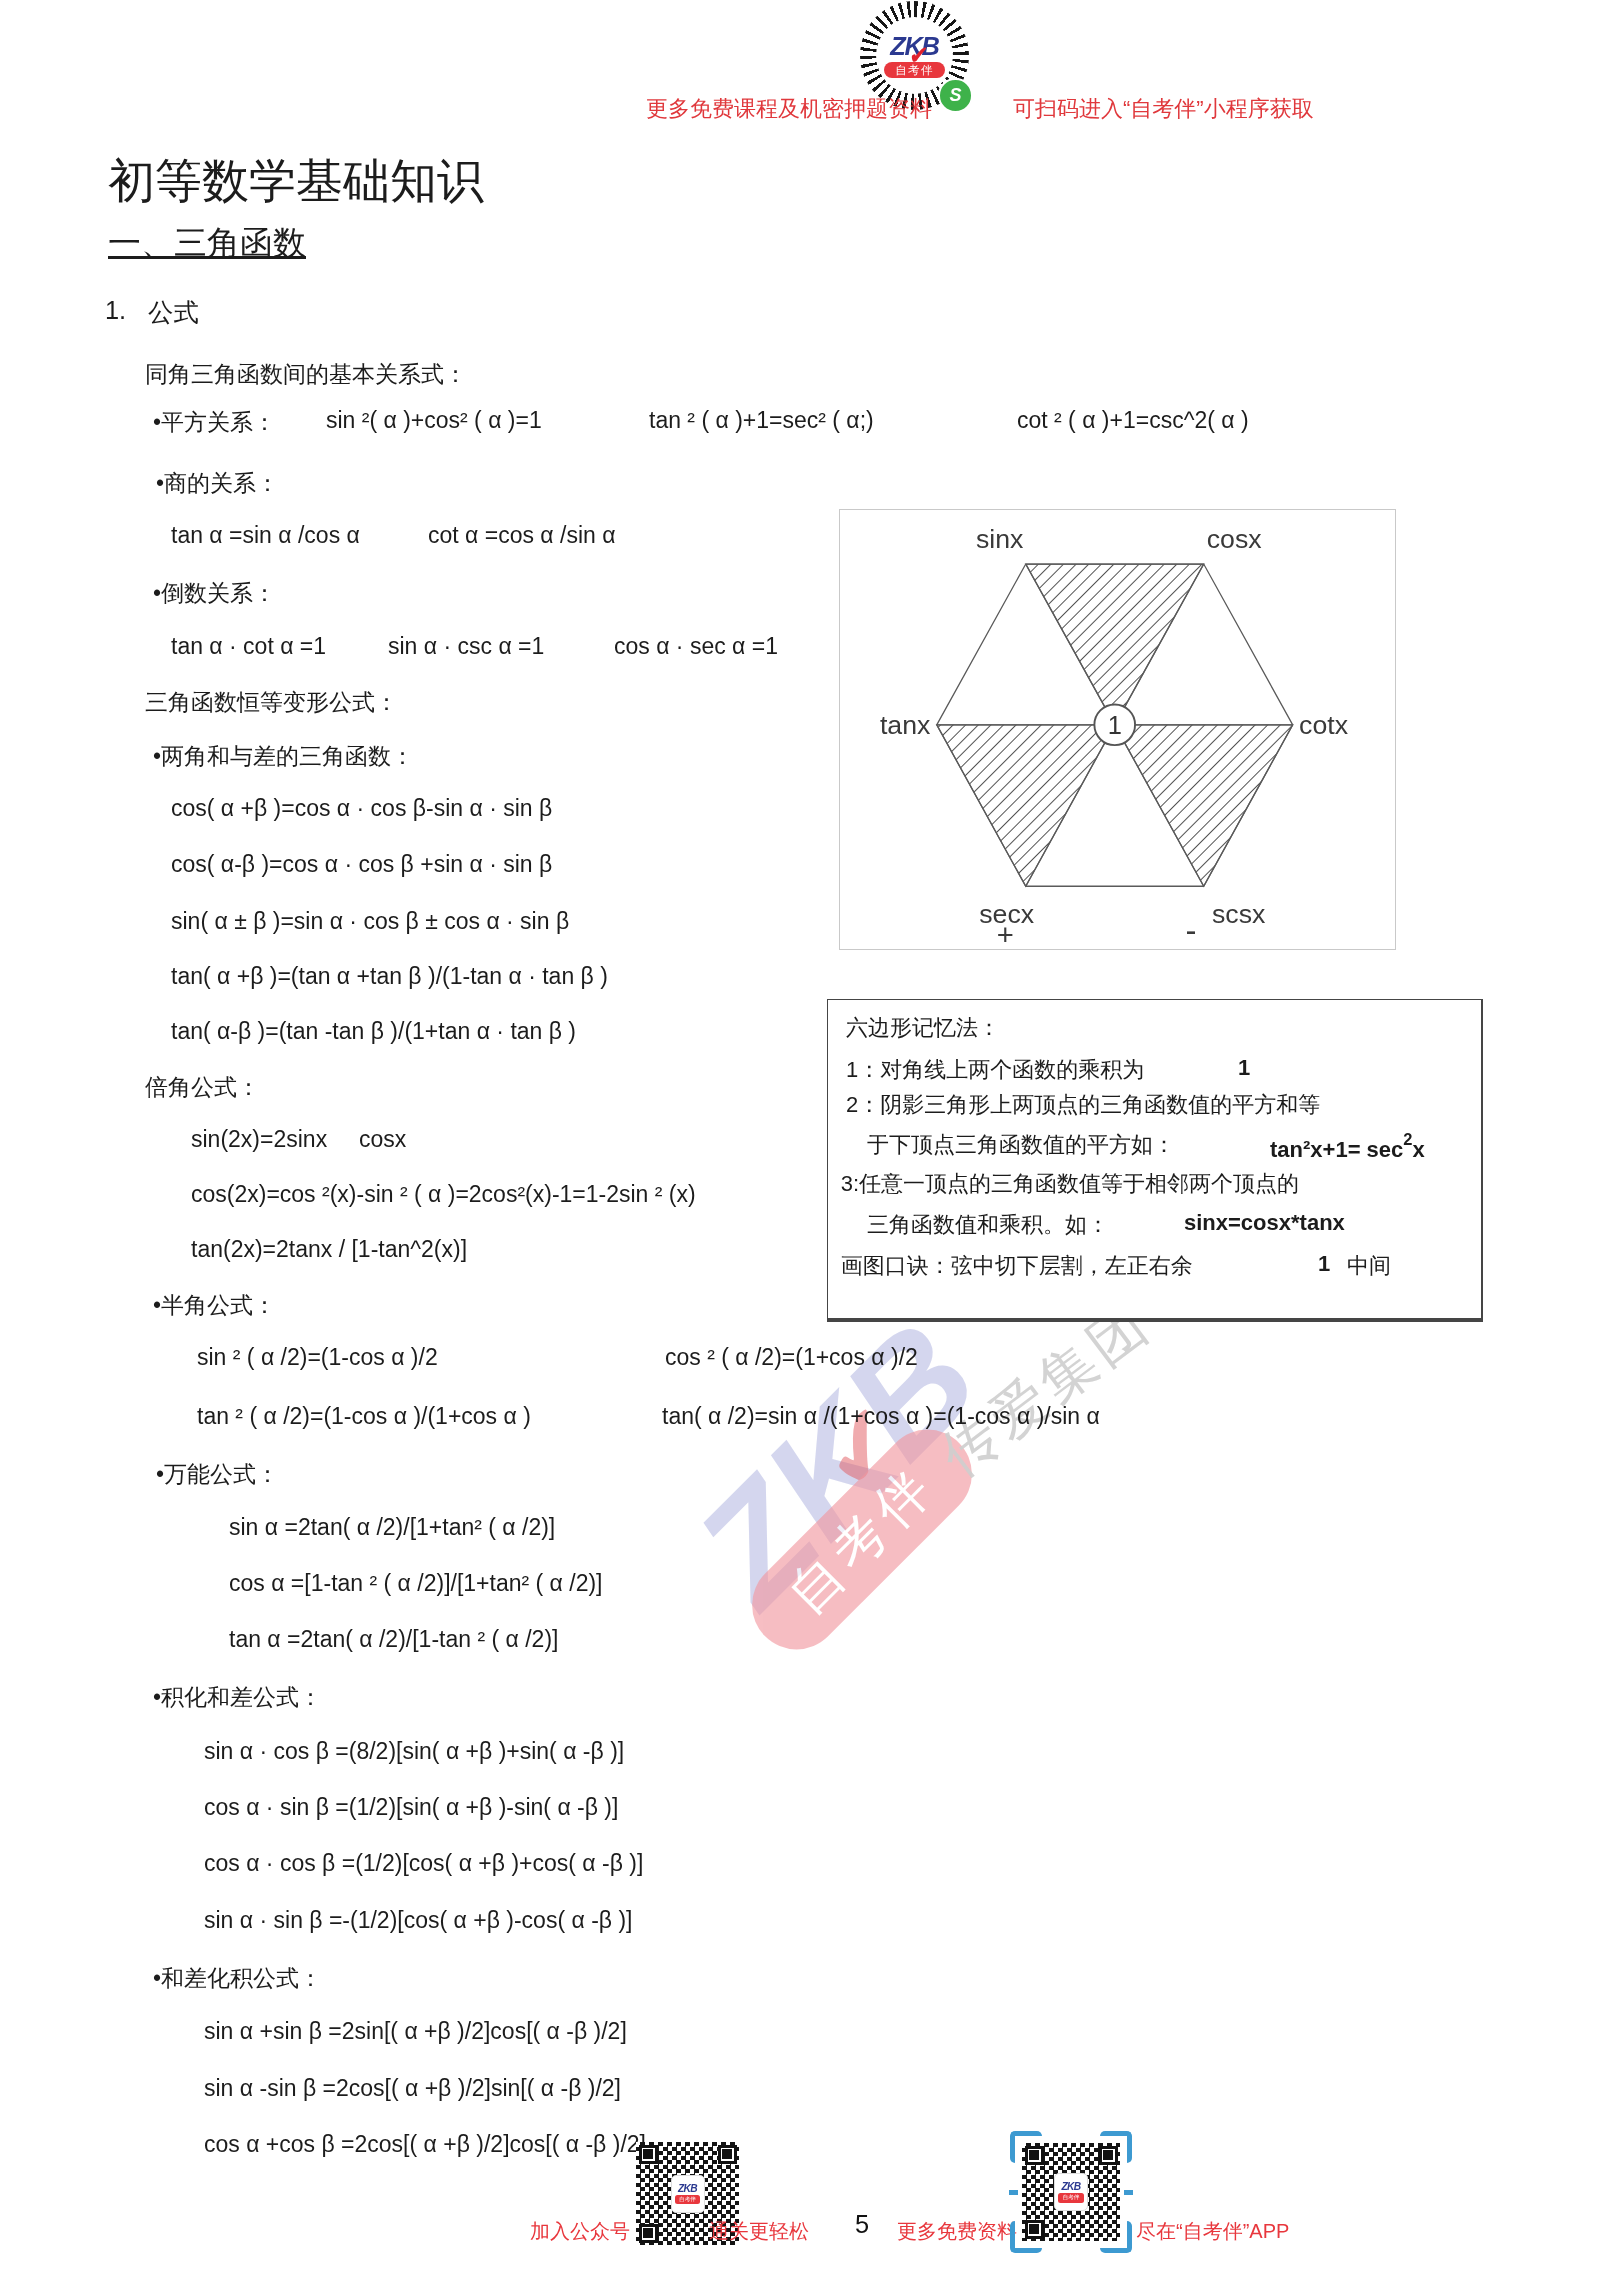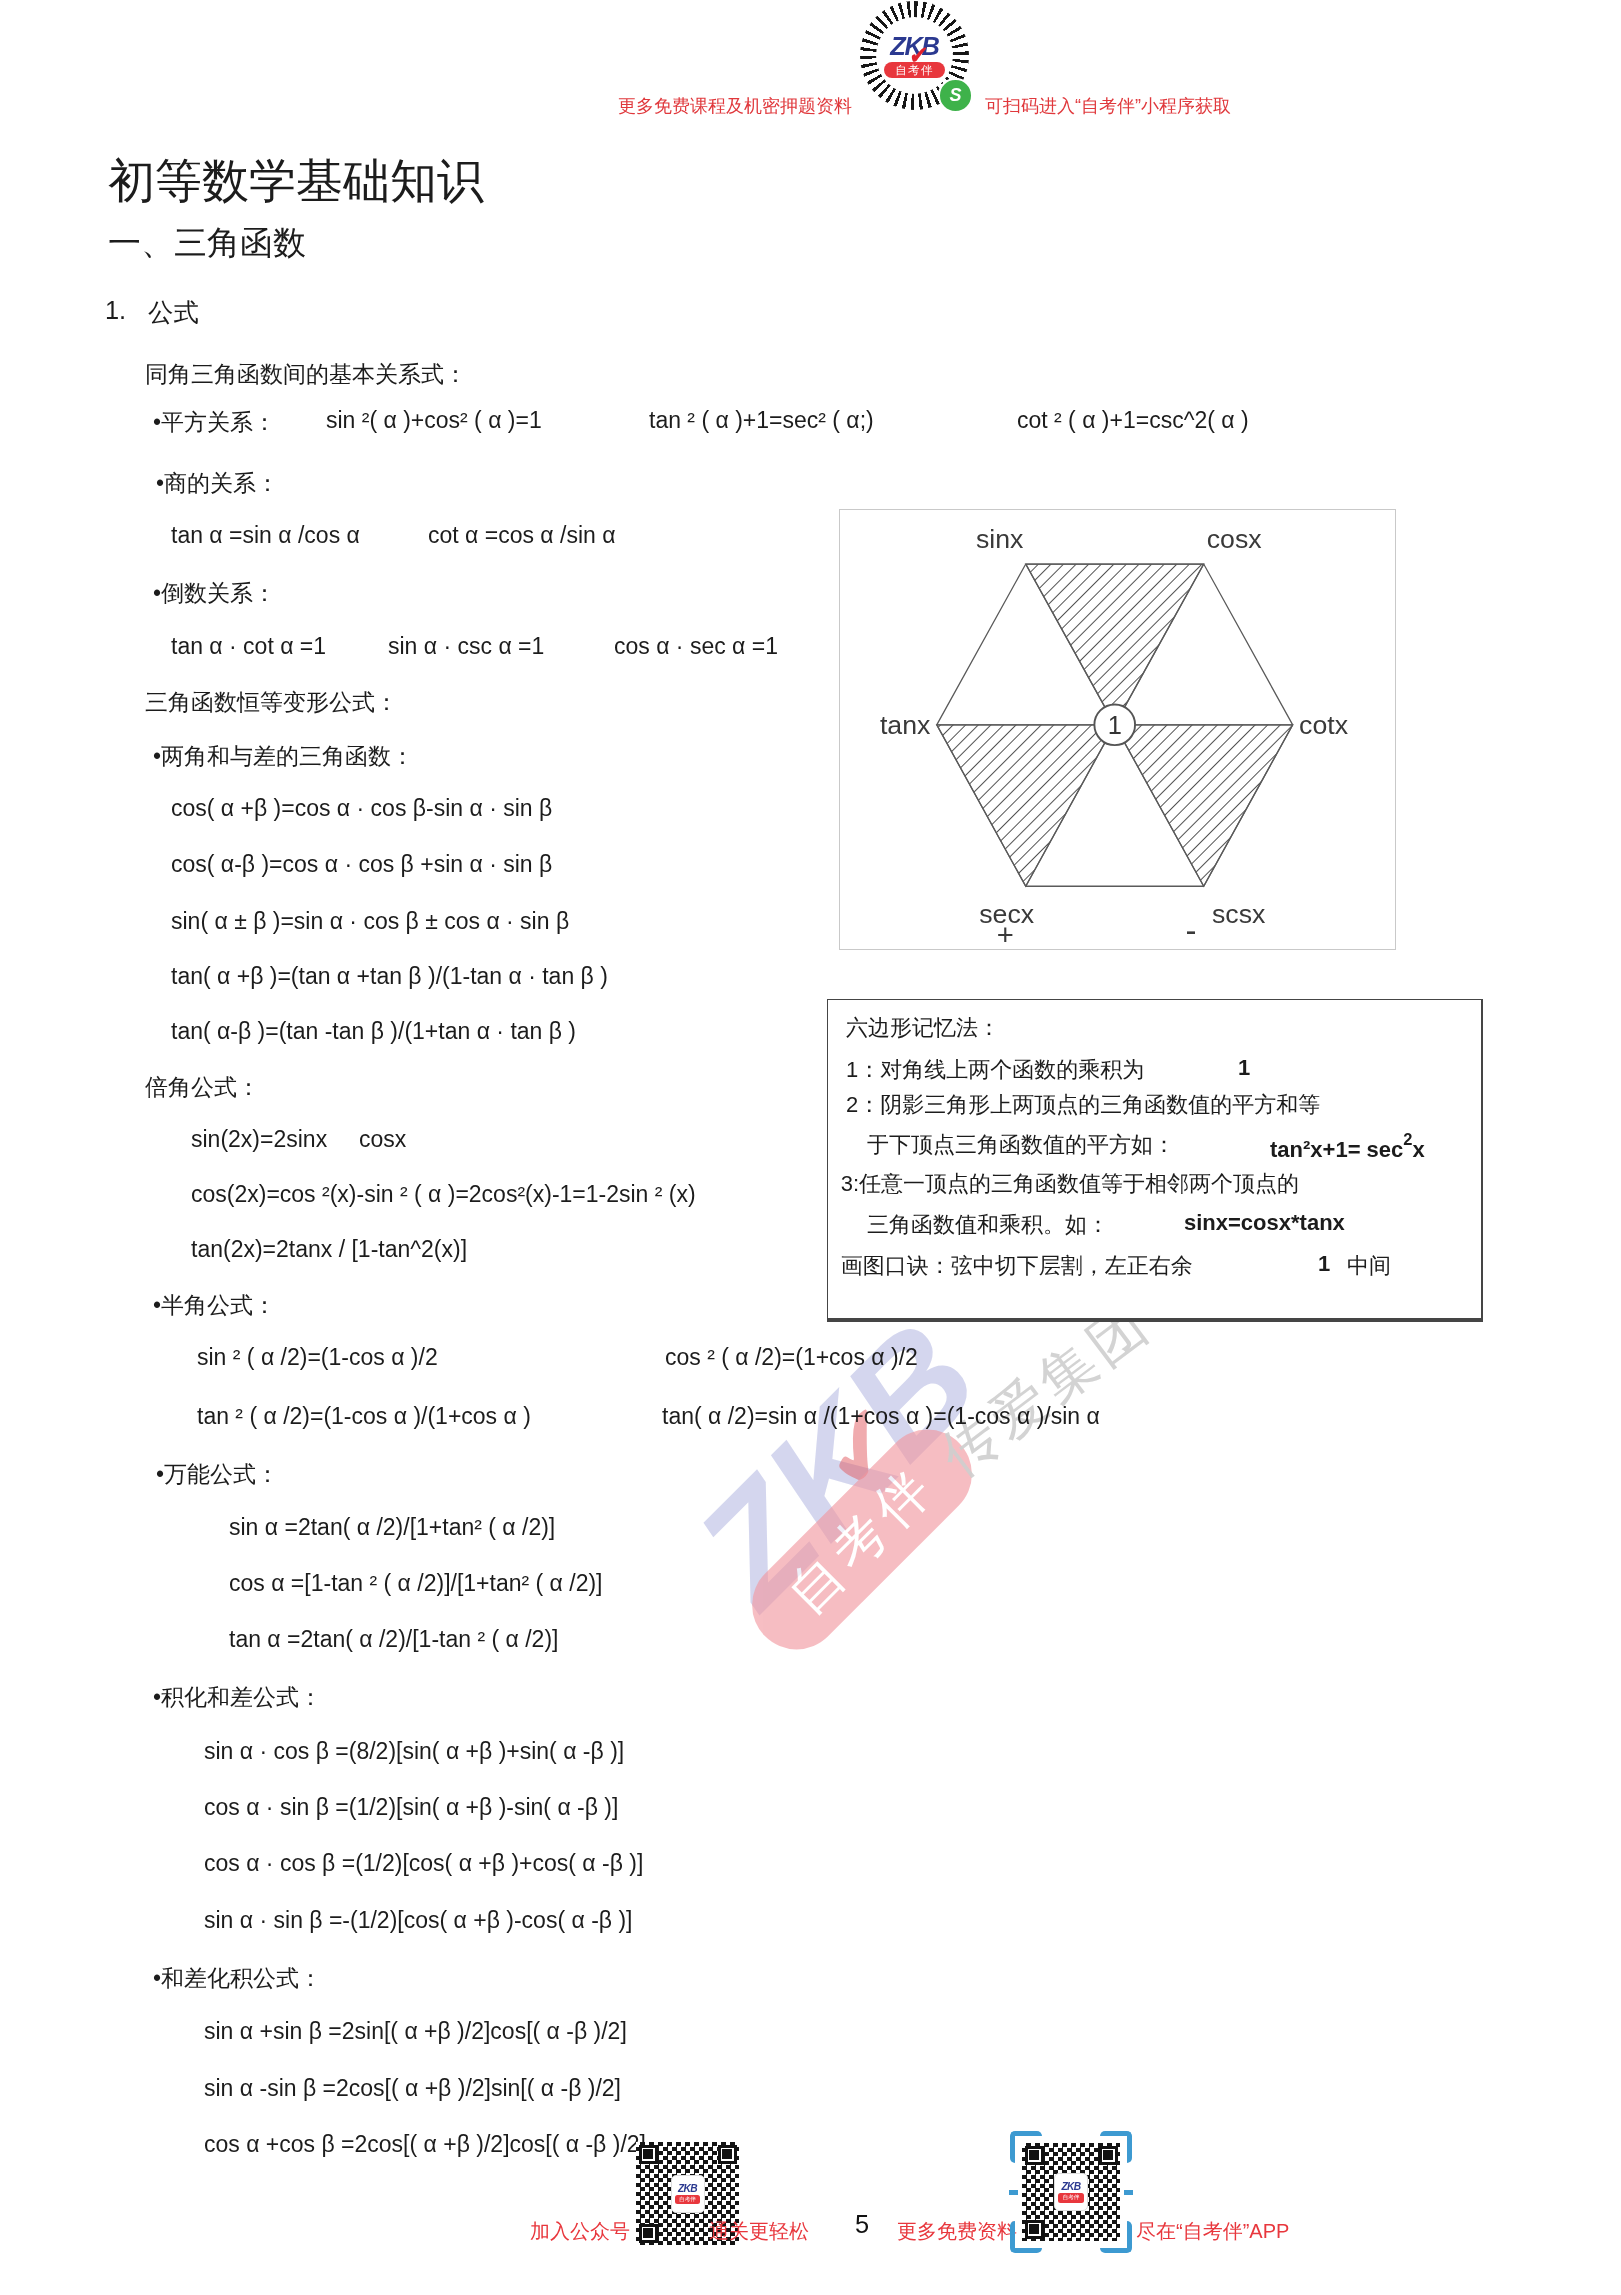--- a/index.html
+++ b/index.html
@@ -2,37 +2,37 @@
 <html style="font-size:10.2px"><head>
 <meta charset="utf-8">
 <style>
   html,body{margin:0;padding:0;}
   body{
     width:1622px;height:2295px;position:relative;background:#ffffff;
     font-family:"Liberation Sans", sans-serif;color:#1c1c1c;overflow:hidden;
   }
   .abs{position:absolute;}
   
-  .hdr-note{position:absolute;top:94px;font-size:18px;color:#e0383c;white-space:nowrap;}
+  .hdr-note{position:absolute;top:94px;font-size:22px;color:#e0383c;white-space:nowrap;margin-left:28px;}
   .hdr-note-left{left:618px;}
   .hdr-note-right{left:985px;text-align:right;}
   .circle-qr{position:absolute;left:860px;top:1.3px;width:109px;height:109px;border-radius:50%;
     background:repeating-conic-gradient(#161616 0deg 3.5deg,#ffffff 3.5deg 9.5deg);}
   .circle-qr .inner{position:absolute;inset:16px;background:#fff;border-radius:50%;
     display:flex;flex-direction:column;align-items:center;justify-content:center;}
   .chip-lg-zkb{font-size:25.4px;font-weight:bold;font-style:italic;color:#2b3990;line-height:25.4px;letter-spacing:-1.3px;position:relative;}
   .chip-lg-check{position:absolute;left:18px;top:9px;font-size:21.6px;color:#e0222e;transform:rotate(-8deg);}
   .chip-lg-band{margin-top:2.5px;width:61px;height:16.5px;background:#e8373d;border-radius:8.3px;
     color:#fff;font-size:11.5px;text-align:center;line-height:16.5px;letter-spacing:1.3px;}
   .wx-badge{position:absolute;right:-3.8px;bottom:-2.5px;width:30.5px;height:30.5px;border-radius:50%;
     background:#3eb24a;border:2.5px solid #fff;color:#fff;font-size:18px;font-weight:bold;font-style:italic;
     display:flex;align-items:center;justify-content:center;}
   
   .page-title{left:108px;top:150px;font-size:47px;}
-  .section-heading{left:108px;top:221px;font-size:33px;}
+  .section-heading{left:108px;top:221px;font-size:33px;text-decoration:underline;}
   .list-no{left:105px;top:296px;font-size:25.4px;}
   .list-label{left:148px;top:296px;font-size:25.4px;}
   
   .row{position:absolute;left:0;width:1622px;height:36px;z-index:2;}
   .row span{position:absolute;top:0;white-space:nowrap;font-size:23px;}
   
   .figure{left:839px;top:509px;width:555px;height:439px;border:1.3px solid #c9c9c9;background:#fff;z-index:2;}
   .figure svg{display:block;}
   
   .memo{left:827px;top:975px;width:653px;height:318px;background:#fff;border:1.9px solid #454545;

